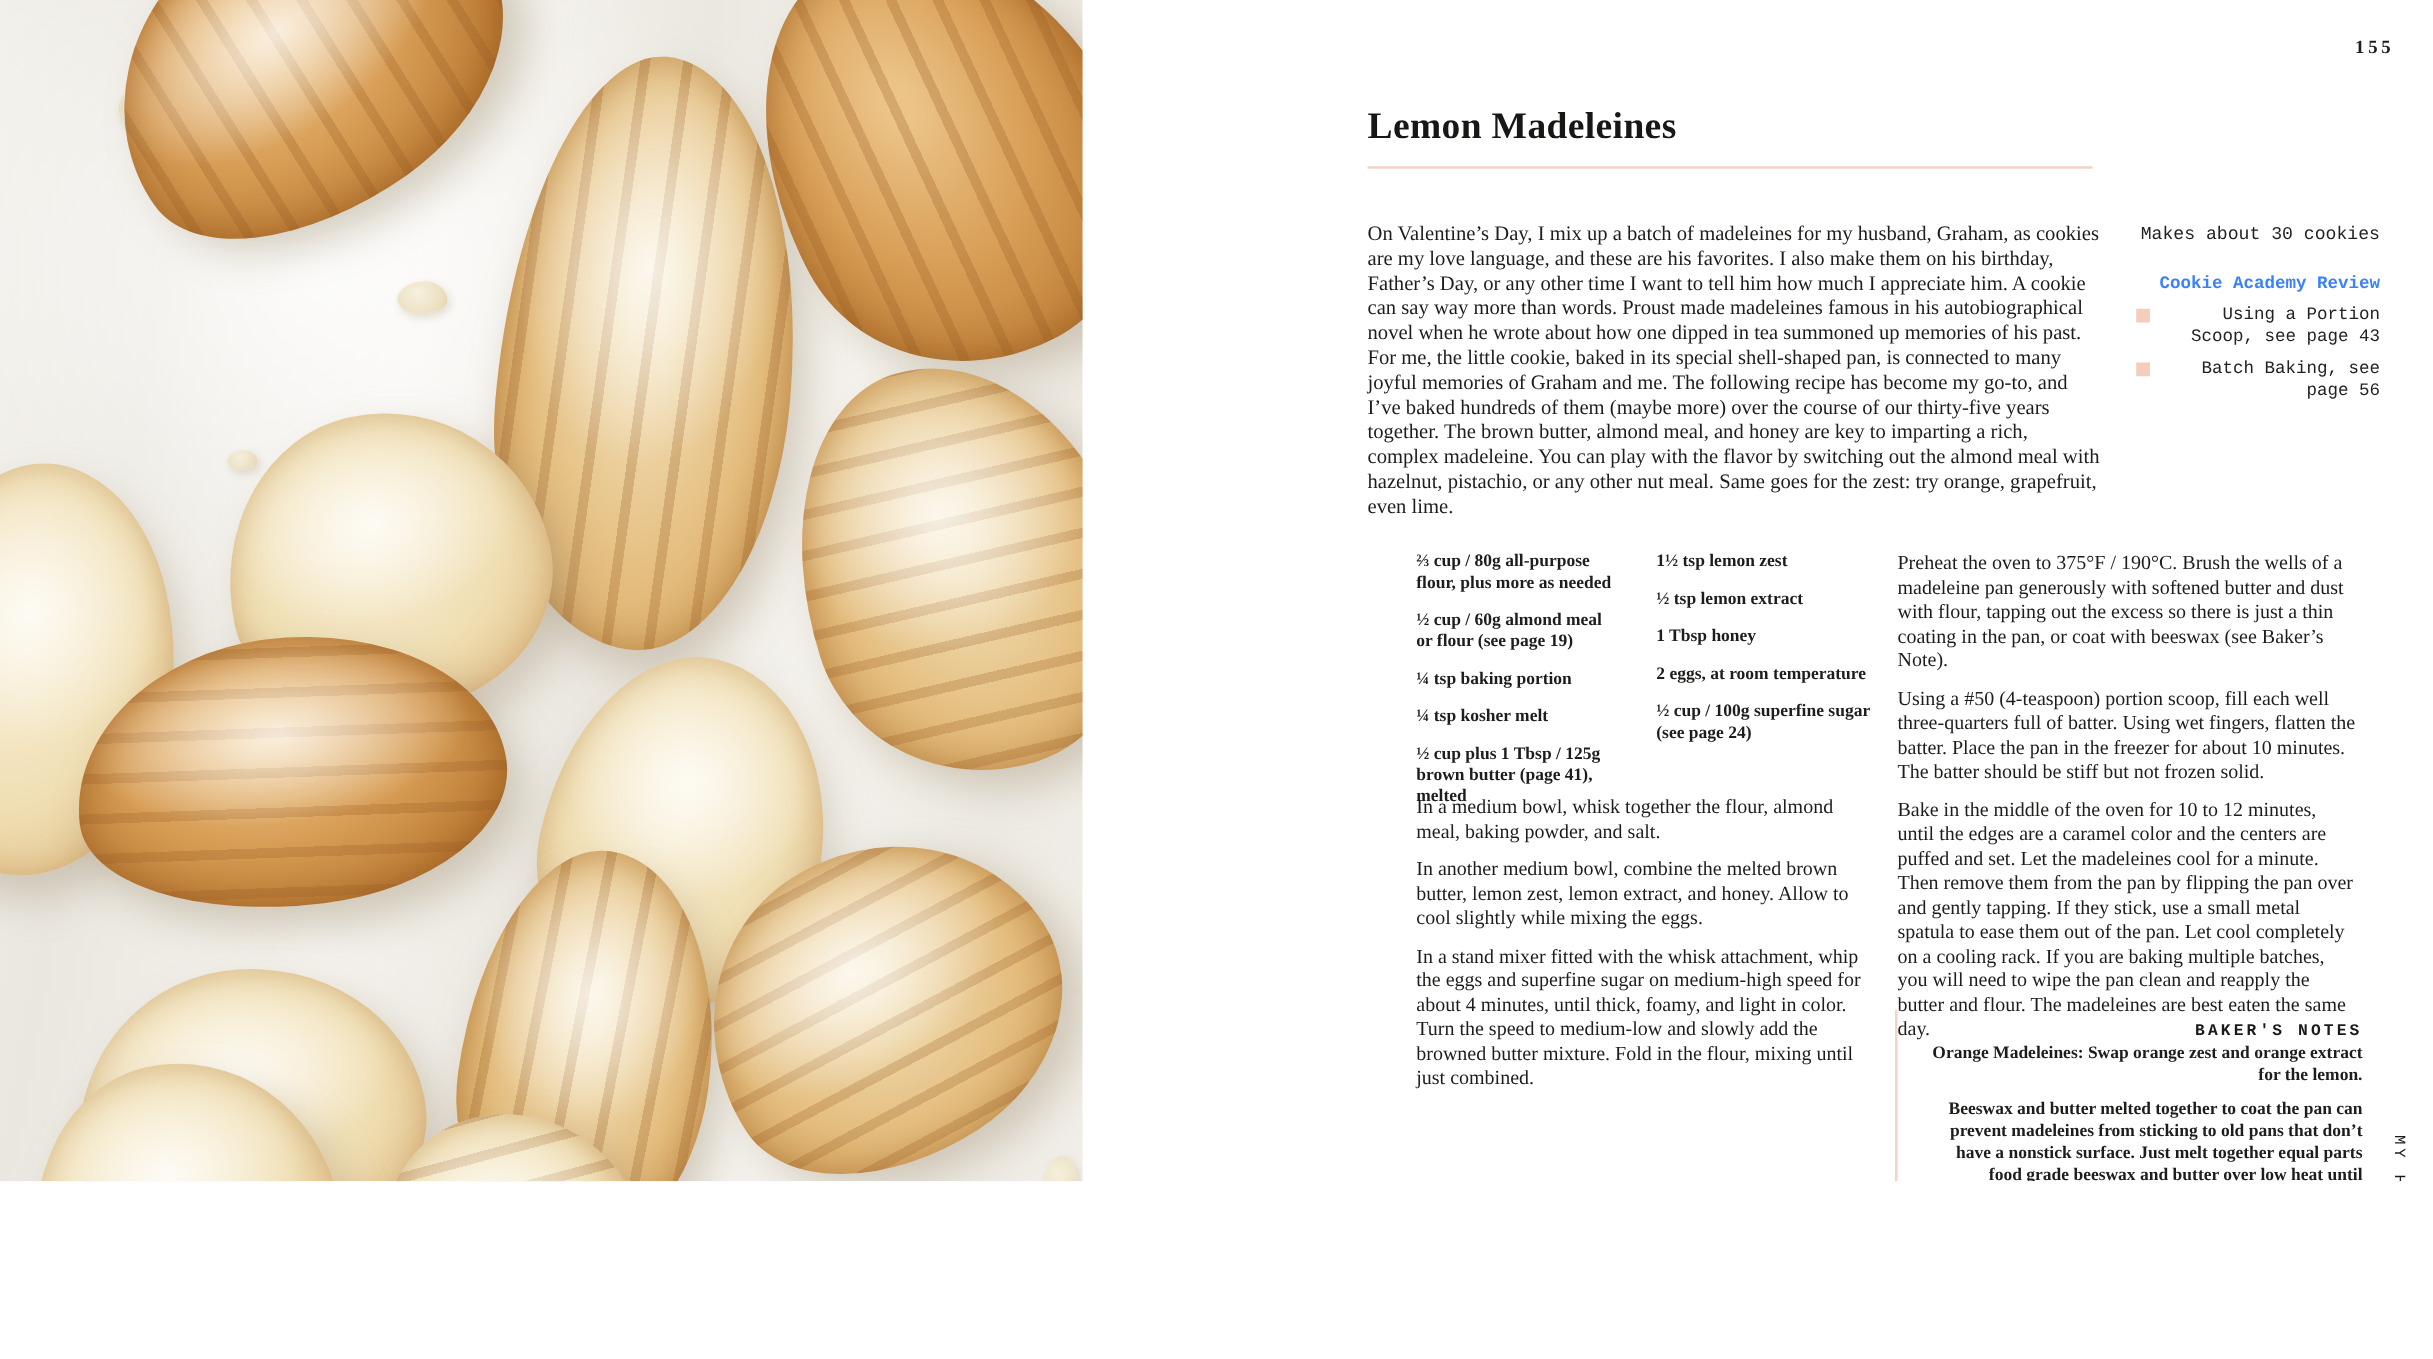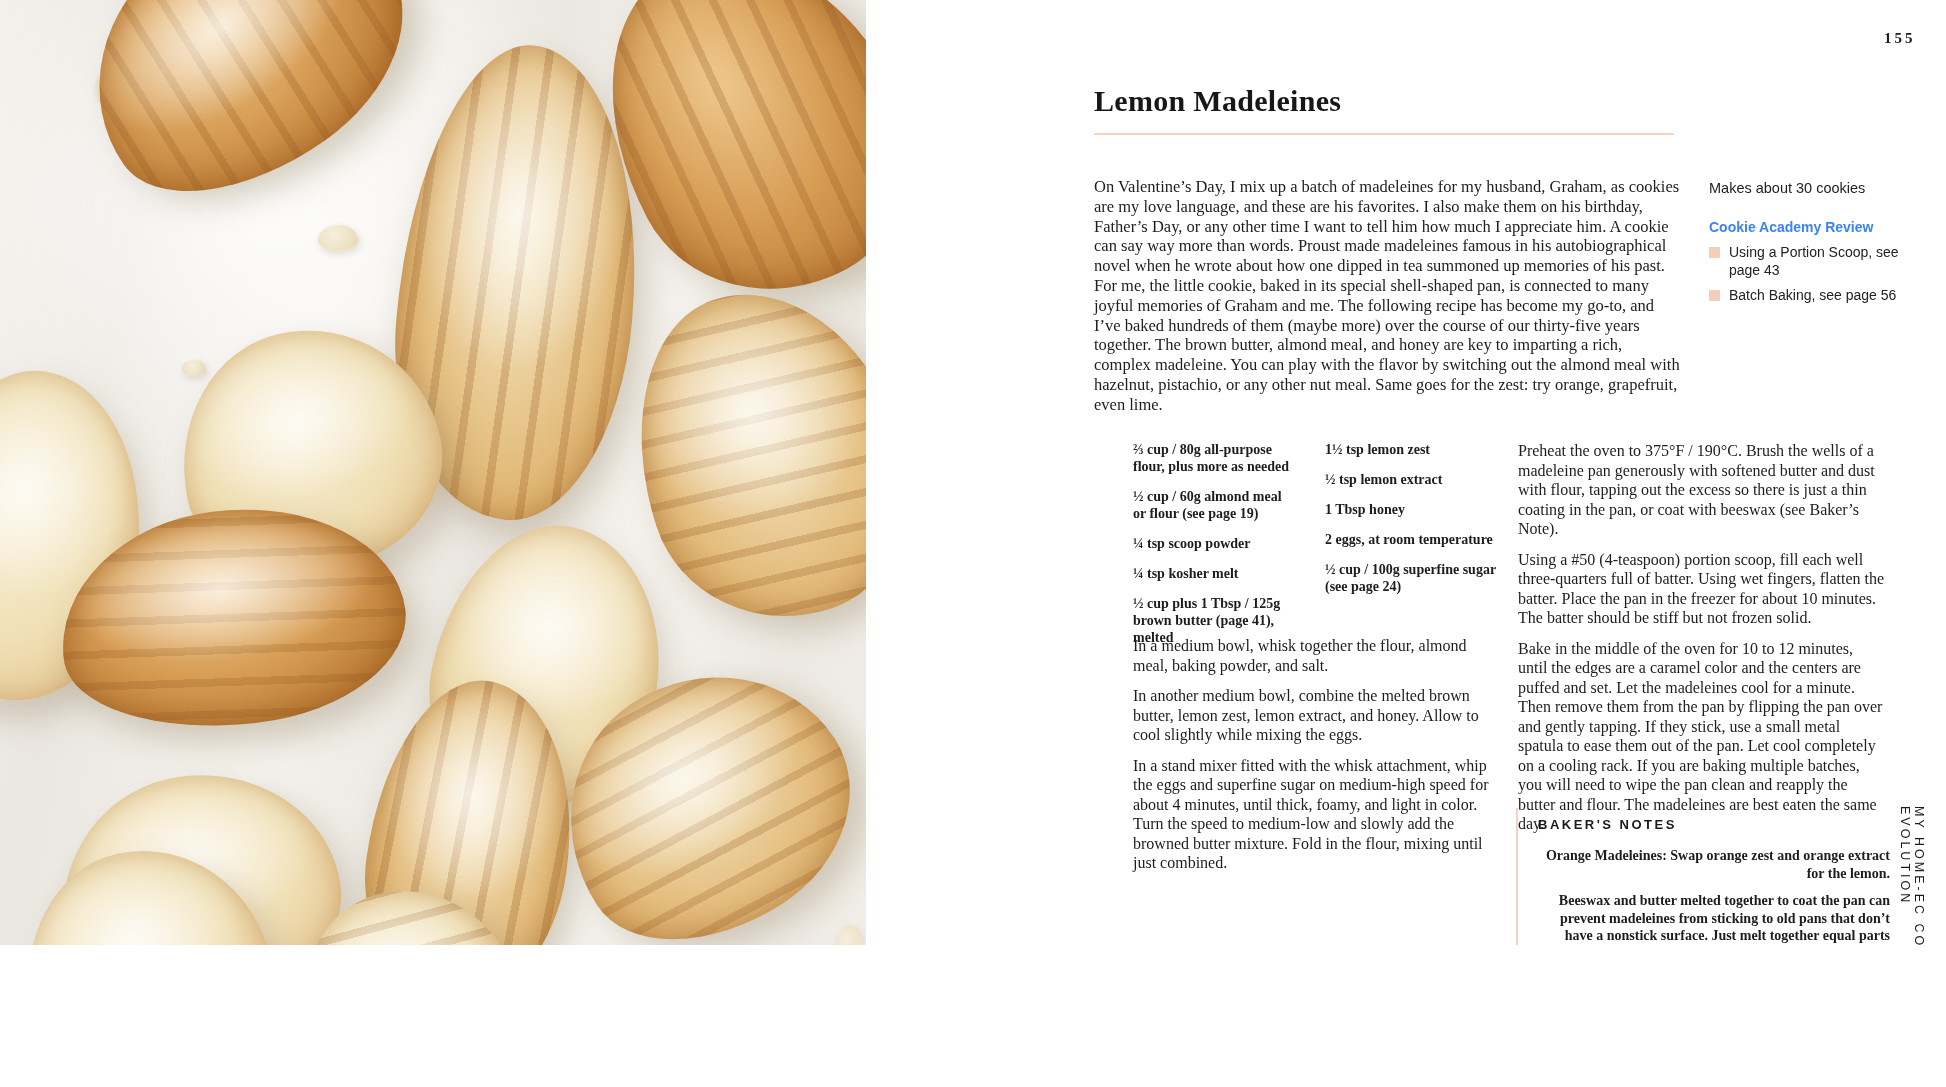--- a/index.html
+++ b/index.html
@@ -32,40 +32,40 @@
         border-radius:55% 45% 60% 40% / 55% 60% 40% 45%;
         box-shadow:2px 3px 7px rgba(150,130,90,.28);opacity:.9;}
 
   
   .abs{position:absolute;}
   .page-number{left:1884px;top:30px;font-size:15px;font-weight:700;letter-spacing:3px;}
   .title{left:1094px;top:84px;font-size:30px;font-weight:700;letter-spacing:.3px;color:#181715;}
   .title-rule{left:1094px;top:133px;width:580px;height:2px;background:#f3d3c4;}
   .intro{left:1094px;top:177px;width:586px;font-size:16.5px;line-height:19.8px;}
 
-  .sans{font-family:Liberation Sans, sans-serif;}
+  .sans{font-family:Liberation Mono, monospace;text-align:right;}
   .yield{left:1709px;top:180px;width:195px;font-size:14.5px;font-weight:500;color:#222;}
   .academy{left:1709px;top:219px;width:195px;}
   .academy-heading{font-size:14px;font-weight:700;color:#3b82f6;margin-bottom:9px;}
   .academy-item{display:flex;gap:9px;font-size:14px;line-height:17.5px;color:#222;margin-bottom:8px;}
   .academy-item .sq{flex:0 0 11px;width:11px;height:11px;margin-top:3px;background:#f5cdbb;}
 
   .ing{width:164px;font-size:14px;line-height:17px;font-weight:700;}
   .ing-1{left:1133px;top:441px;}
   .ing-2{left:1325px;top:441px;width:180px;}
   .ing p{margin:0 0 13px 0;}
 
   .meth{font-size:16px;line-height:19.5px;}
   .meth p{margin:0 0 11px 0;}
   .meth-1{left:1133px;top:636px;width:360px;}
   .meth-2{left:1518px;top:441px;width:368px;}
 
   .notes-border{left:1516px;top:808px;width:2px;height:142px;background:#f3d3c4;}
   .notes{left:1538px;top:817px;width:352px;}
-  .notes-heading{font-size:13px;font-weight:700;letter-spacing:2.5px;color:#1a1a1a;margin-bottom:15px;}
+  .notes-heading{font-size:13px;font-weight:700;letter-spacing:2.5px;color:#1a1a1a;margin-bottom:2px;}
   .notes p{margin:0 0 10px 0;font-size:14px;line-height:17.5px;font-weight:600;text-align:right;}
 
   .vertical-label{left:1898px;top:806px;height:281px;writing-mode:vertical-rl;
       font-size:12.5px;font-weight:500;letter-spacing:3px;color:#1a1a1a;}
 </style>
 </head>
 <body>
 
 <div class="spread">
 
@@ -140,21 +140,21 @@
     </div>
     <div class="academy-item">
       <span class="sq"></span>
       <span>Batch Baking, see page 56</span>
     </div>
   </div>
 
   <div class="abs ing ing-1">
     <p>⅔ cup / 80g all-purpose flour, plus more as needed</p>
     <p>½ cup / 60g almond meal or flour (see page 19)</p>
-    <p>¼ tsp scoop powder</p>
+    <p>¼ tsp baking portion</p>
     <p>¼ tsp kosher melt</p>
     <p>½ cup plus 1 Tbsp / 125g brown butter (page 41), melted</p>
   </div>
 
   <div class="abs ing ing-2">
     <p>1½ tsp lemon zest</p>
     <p>½ tsp lemon extract</p>
     <p>1 Tbsp honey</p>
     <p>2 eggs, at room temperature</p>
     <p>½ cup / 100g superfine sugar (see page 24)</p>

